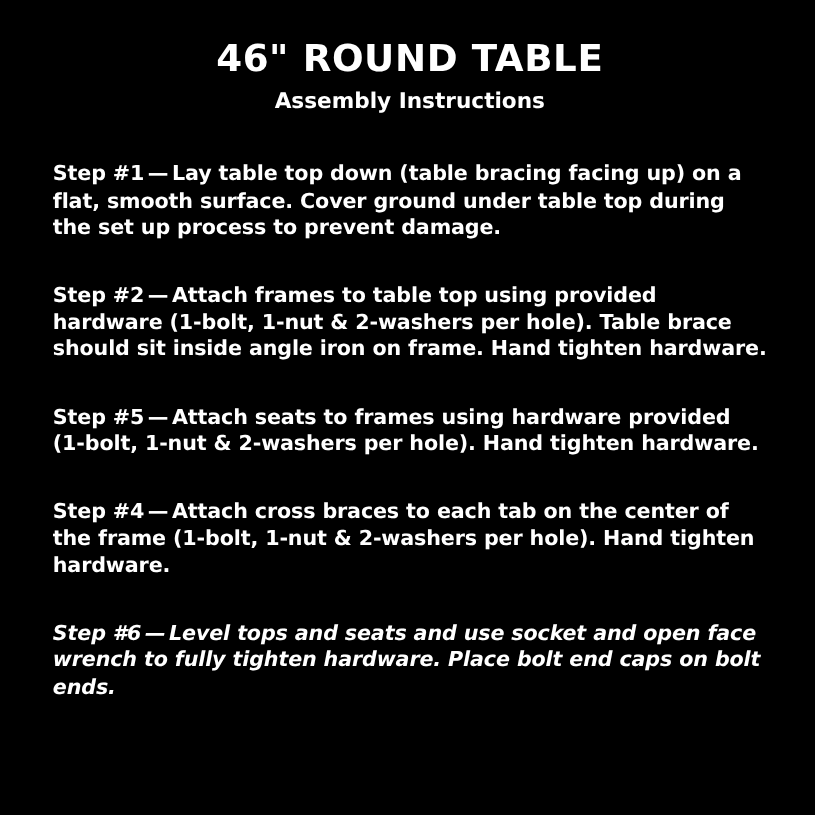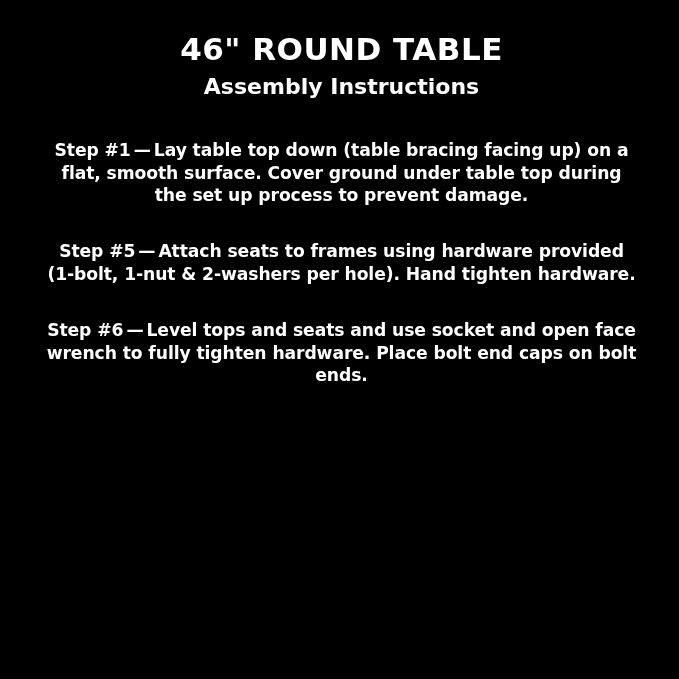--- a/index.html
+++ b/index.html
@@ -27,39 +27,39 @@
     margin-bottom: 18px;
   }
   .title {
     font-size: 31px;
     font-weight: bold;
     letter-spacing: 0.5px;
     line-height: 1.15;
     margin: 0 0 6px 0;
   }
   .subtitle {
-    font-size: 22px;
+    font-size: 18px;
     font-weight: bold;
     line-height: 1.2;
     margin: 4px;
   }
   .steps {
     display: flex;
     flex-direction: column;
   }
   .step {
     font-size: 17.2px;
     font-weight: bold;
     line-height: 1.30;
     margin-bottom: 17px;
     letter-spacing: -0.1px;
-    text-align: center;
   }
   .step:last-child {
     margin-bottom: 4px;
+    font-style: italic;
   }
   .step-label {
     white-space: nowrap;
   }
   .step-dash {
     padding: 0 3px;
   }
 </style>
 </head>
 <body>
@@ -70,25 +70,31 @@
     <h1 class="title">46" ROUND TABLE</h1>
     <h2 class="subtitle">Assembly Instructions</h2>
   </div>
 
   <div class="steps">
 
     <p class="step">
       <span class="step-label">Step #1</span><span class="step-dash">—</span><span>Lay table top down (table bracing facing up) on a flat, smooth surface. Cover ground under table top during the set up process to prevent damage.</span>
     </p>
 
+    <p class="step">
+      <span class="step-label">Step #2</span><span class="step-dash">—</span><span>Attach frames to table top using provided hardware (1-bolt, 1-nut &amp; 2-washers per hole). Table brace should sit inside angle iron on frame. Hand tighten hardware.</span>
+    </p>
 
     <p class="step">
       <span class="step-label">Step #5</span><span class="step-dash">—</span><span>Attach seats to frames using hardware provided (1-bolt, 1-nut &amp; 2-washers per hole). Hand tighten hardware.</span>
     </p>
 
+    <p class="step">
+      <span class="step-label">Step #4</span><span class="step-dash">—</span><span>Attach cross braces to each tab on the center of the frame (1-bolt, 1-nut &amp; 2-washers per hole). Hand tighten hardware.</span>
+    </p>
 
 
     <p class="step">
       <span class="step-label">Step #6</span><span class="step-dash">—</span><span>Level tops and seats and use socket and open face wrench to fully tighten hardware. Place bolt end caps on bolt ends.</span>
     </p>
 
   </div>
 </div>
 
 </body></html>

